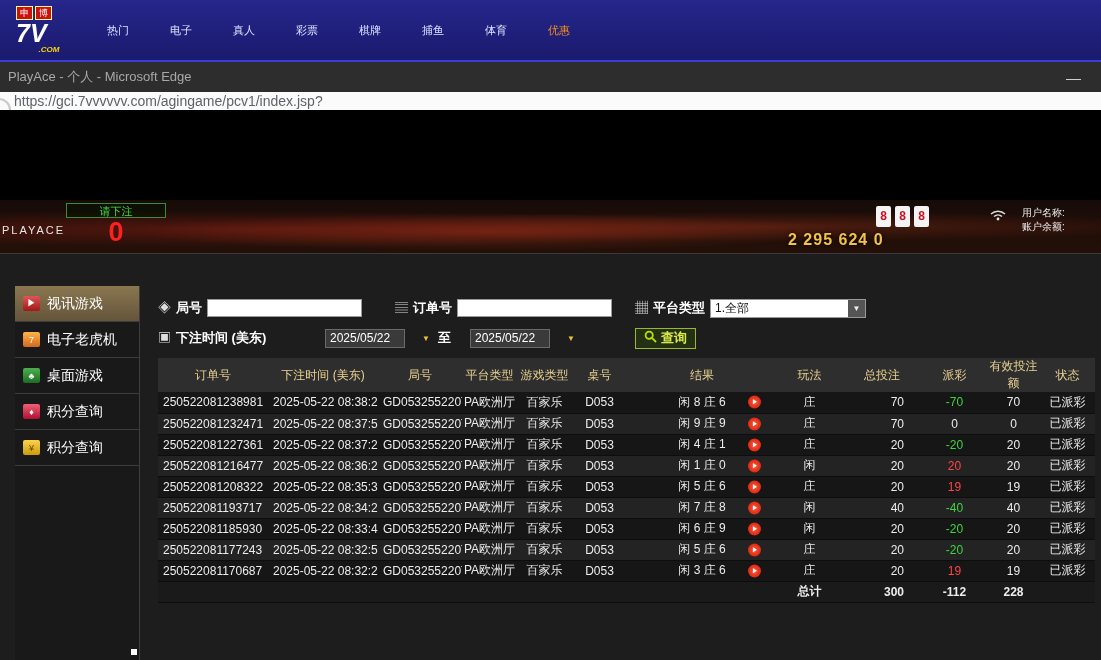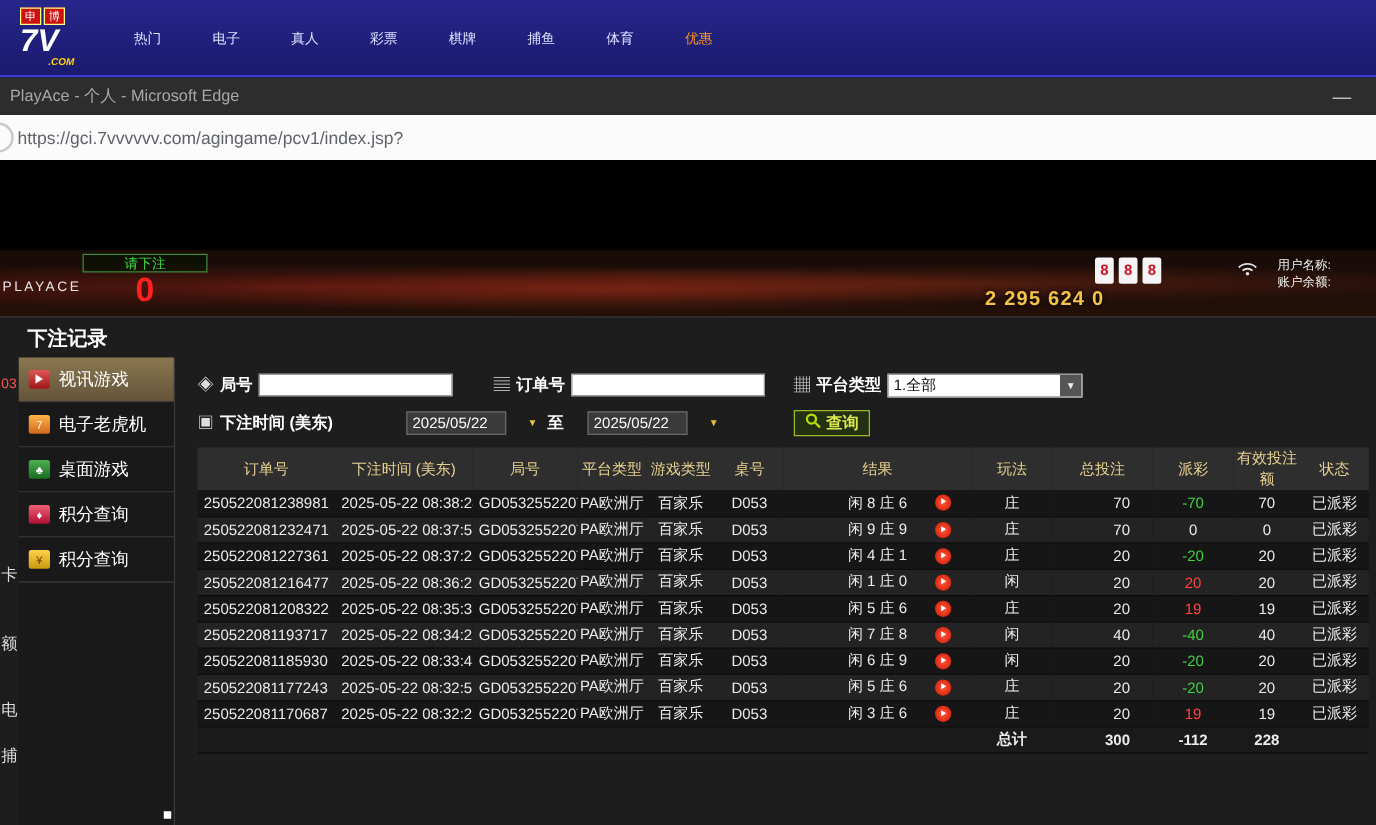--- a/index.html
+++ b/index.html
@@ -20,21 +20,21 @@
   .nav-menu { display:flex; gap:41px; margin-left:25px; }
   .nav-item { color:#dde0ff; font-size:11px; cursor:pointer; white-space:nowrap; }
   .nav-item[data-variant="accent"] { color:#ff9416; }
 
   
   .titlebar { position:absolute; top:62px; left:0; right:0; height:30px; background:#2d2d2d;
     color:#a8a8a8; font-size:13px; display:flex; align-items:center; padding-left:8px; }
   .win-min { position:absolute; right:20px; color:#cfcfcf; font-size:15px; cursor:pointer; }
 
   
-  .addressbar { position:absolute; top:92px; left:0; right:0; height:36px; background:#fbfbfb;
+  .addressbar { position:absolute; top:92px; left:0; right:0; height:18px; background:#fbfbfb;
     display:flex; align-items:center; overflow:hidden; }
   .addr-ring { position:absolute; left:-13px; top:6px; width:24px; height:24px;
     border:2px solid #c9c9c9; border-radius:50%; }
   .url { margin-left:14px; color:#5f6368; font-size:14px; }
 
   .blackgap { position:absolute; top:128px; left:0; right:0; height:72px; background:#000; }
 
   
   .gamestrip { position:absolute; top:200px; left:0; right:0; height:53px; overflow:hidden;
     background:
@@ -189,30 +189,21 @@
       <span class="card">8</span>
     </div>
   <div class="user-info">
 
   <div>用户名称:</div>
       <div>账户余额:</div>
     </div>
 </div>
 
 <div class="panel">
-  <div class="panel-title">下注记录</div>
-
-  <div class="edge-strip">
-
-  <span>03</span>
-      <span>卡</span>
-      <span>额</span>
-      <span>电</span>
-      <span>捕</span>
-    </div>
+
 
   <div class="sidebar">
 
       <div class="side-item" data-state="active">
         <span class="side-icon" data-kind="video">▶</span>
         <span>视讯游戏</span>
       </div>
 
       <div class="side-item">
         <span class="side-icon" data-kind="slot">7</span>

